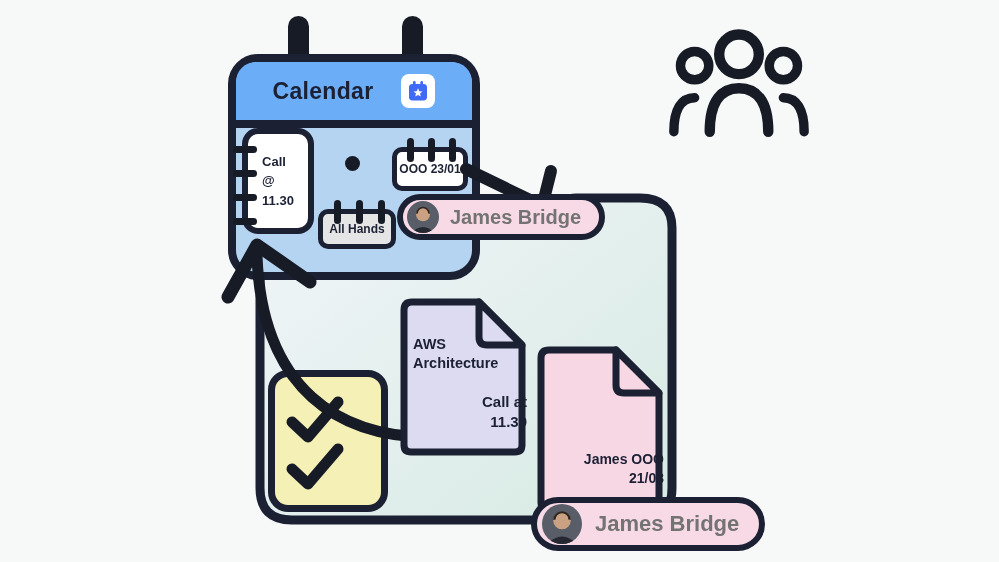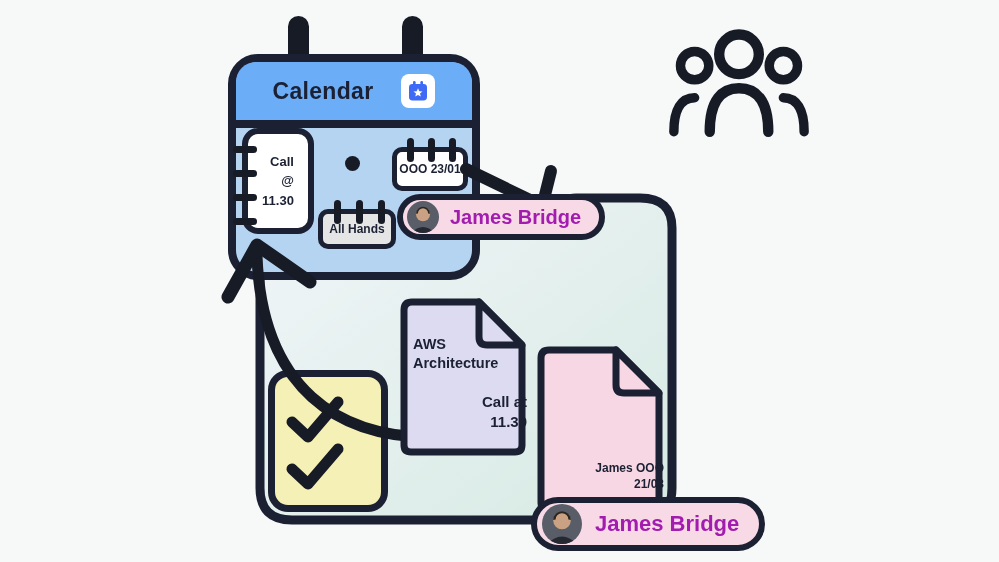--- a/index.html
+++ b/index.html
@@ -14,21 +14,21 @@
   .cal-card{position:absolute;left:228px;top:54px;width:252px;height:226px;box-sizing:border-box;
             background:#b5d4f2;border:8px solid #1b2033;border-radius:30px;}
   .cal-header{position:absolute;left:0;top:0;right:0;height:58px;background:#6cadf8;
               border-bottom:8px solid #1b2033;border-radius:20px 20px 0 0;
               display:flex;align-items:center;justify-content:center;gap:28px;}
   .cal-title{font-size:23px;font-weight:800;color:#1b2033;letter-spacing:.3px;}
   .cal-icon-box{width:34px;height:34px;background:#ffffff;border-radius:8px;
                 display:flex;align-items:center;justify-content:center;}
   .notebook{position:absolute;left:6px;top:66px;width:72px;height:106px;box-sizing:border-box;
             background:#ffffff;border:6px solid #1b2033;border-radius:16px;
-            display:flex;align-items:center;justify-content:center;text-align:right;}
+            display:flex;align-items:center;justify-content:center;text-align:left;}
   .nb-ring{position:absolute;left:-15px;width:24px;height:7px;background:#171b26;border-radius:4px;}
   .nb-text{font-size:13px;font-weight:800;line-height:1.5;color:#1b2033;}
   .bullet-dot{position:absolute;left:109px;top:94px;width:15px;height:15px;background:#171b26;border-radius:50%;}
   .chip{position:absolute;box-sizing:border-box;border:5px solid #1b2033;border-radius:10px;
         display:flex;align-items:center;justify-content:center;padding:0 16px;}
   .chip-ring{position:absolute;top:-14px;width:7px;height:24px;background:#171b26;border-radius:4px;}
   .chip-label{font-size:12px;font-weight:800;color:#1b2033;white-space:nowrap;}
   .chip-ooo{left:156px;top:85px;width:76px;height:44px;background:#ffffff;}
   .chip-allhands{left:82px;top:147px;width:78px;height:40px;background:#e5e5e5;}
 
@@ -42,21 +42,21 @@
   .doc-title{position:absolute;font-weight:800;color:#1b2033;line-height:1.3;}
   .doc-body{position:absolute;left:0;right:0;text-align:right;font-weight:800;color:#1b2033;line-height:1.35;}
 
   
   .pill{position:absolute;display:inline-flex;align-items:center;box-sizing:border-box;
         background:#f8d9e6;border:6px solid #1b2033;border-radius:999px;}
   .pill-top{left:397px;top:194px;height:46px;padding:0 18px 0 4px;gap:11px;}
   .pill-bottom{left:531px;top:497px;height:54px;padding:0 20px 0 5px;gap:13px;}
   .avatar{border-radius:50%;overflow:hidden;flex:0 0 auto;display:block;}
   .avatar svg{display:block;}
-  .pill-name{font-weight:600;color:#a21caf;white-space:nowrap;}
+  .pill-name{font-weight:600;color:#737373;white-space:nowrap;}
   .pill-top .pill-name{font-size:20px;}
   .pill-bottom .pill-name{font-size:22px;}
 
   
   .group-icon{position:absolute;left:668px;top:26px;}
 </style>
 </head>
 <body>
 
 <div class="canvas">
@@ -139,21 +139,21 @@
 Architecture</div>
     <div class="doc-body preline" style="top:95px;font-size:15px;">Call at
 11.30</div>
   </div>
 
   <div class="doc" style="left:536px;top:345px;width:128px;height:170px;">
     <svg width="128" height="170" viewBox="0 0 128 170">
       <path d="M13 5 L80 5 L123 48 L123 158 Q123 165 116 165 L12 165 Q5 165 5 158 L5 13 Q5 5 13 5 Z" fill="#f8d7e4" stroke="#1b2033" stroke-width="7" stroke-linejoin="round"></path>
       <path d="M80 5 L80 40 Q80 48 88 48 L123 48 Z" fill="#f8d7e4" stroke="#1b2033" stroke-width="7" stroke-linejoin="round"></path>
     </svg>
-    <div class="doc-body preline" style="top:105px;font-size:12px;margin-top:10px;">James OOO
+    <div class="doc-body preline" style="top:105px;font-size:14px;">James OOO
 21/03</div>
   </div>
 
   <div class="pill pill-top">
     <span class="avatar" style="width:32px;height:32px;">
       <svg width="32" height="32" viewBox="0 0 40 40">
         <rect width="40" height="40" fill="#585d68"></rect>
         <path d="M5 40 q15 -15 30 0 z" fill="#252831"></path>
         <circle cx="20" cy="16.5" r="8.8" fill="#caa183"></circle>
         <path d="M11.2 16 a8.8 8.8 0 0 1 17.6 0 l-2.4 -0.4 a6.4 6.4 0 0 0 -12.8 0 z" fill="#2e2620"></path>

